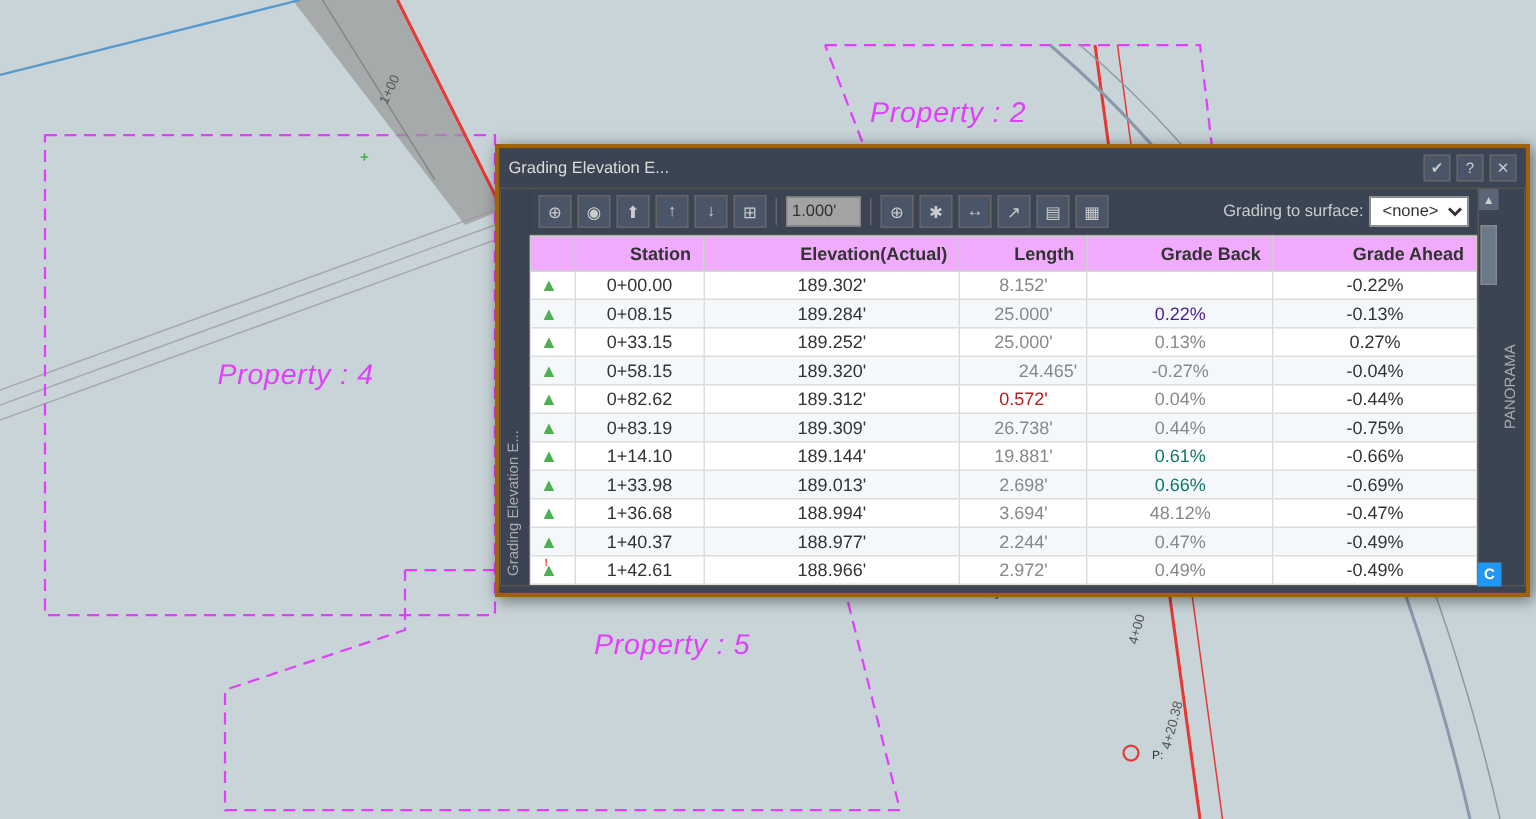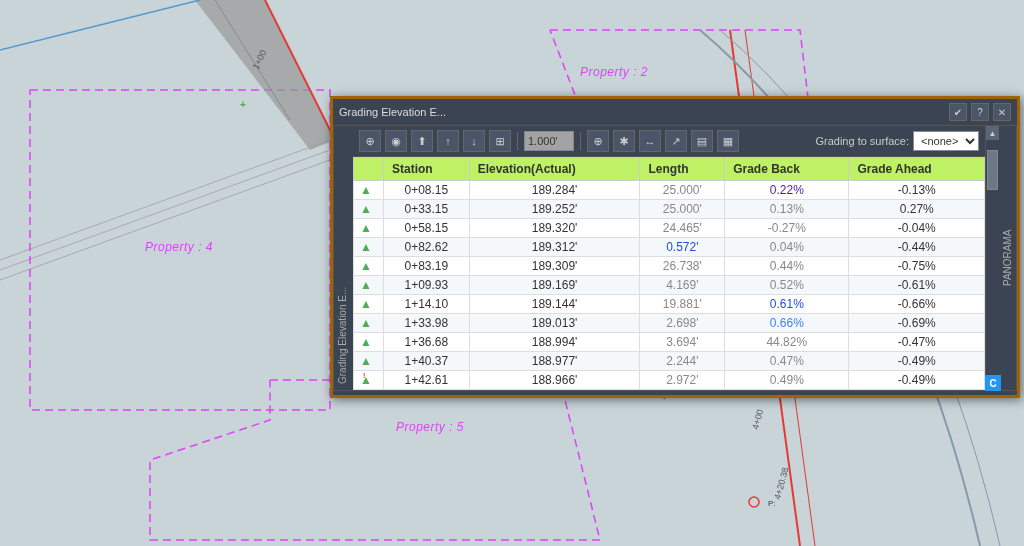--- a/index.html
+++ b/index.html
@@ -18,21 +18,21 @@
       position: absolute;
       inset: 0;
       background: #c8d4d8;
       overflow: hidden;
     }
 
     
     .property-label {
       position: absolute;
       color: #e040fb;
-      font-size: 12px;
+      font-size: 19px;
       font-style: italic;
       font-weight: 500;
       letter-spacing: 0.5px;
     }
 
     
     .map-svg {
       position: absolute;
       inset: 0;
       width: 100%;
@@ -150,42 +150,43 @@
     }
 
     .tb-select {
       height: 20px;
       background: #fff;
       border: 1px solid #888;
       font-size: 11px;
       padding: 0 3px;
       color: #333;
       min-width: 60px;
+      text-align: right;
     }
 
     .tb-spacer { flex: 1; }
 
     
     .table-container {
       overflow-y: auto;
       max-height: 240px;
       background: #fff;
     }
 
     table {
       width: 100%;
       border-collapse: collapse;
       font-size: 12px;
     }
 
     thead th {
-      background: #bef264;
+      background: #f0abfc;
       border: 1px solid #ccc;
       padding: 4px 8px;
-      text-align: left;
+      text-align: right;
       font-weight: bold;
       color: #333;
       white-space: nowrap;
     }
 
     tbody tr {
       border-bottom: 1px solid #ddd;
     }
 
     tbody tr:nth-child(even) {
@@ -409,90 +410,90 @@
             <tr>
               <th></th>
               <th>Station</th>
               <th>Elevation(Actual)</th>
               <th>Length</th>
               <th>Grade Back</th>
               <th>Grade Ahead</th>
             </tr>
           </thead>
           <tbody id="table-body">
+          <tr>
+                <td><span class="tri-icon"></span></td>
+                <td>0+00.00</td>
+                <td>189.302'</td>
+                <td style="color: rgb(136, 136, 136);">8.152'</td>
+                <td style="color: rgb(136, 136, 136);"></td>
+                <td>-0.22%</td>
+              </tr>
               <tr>
                 <td><span class="tri-icon"></span></td>
                 <td>0+08.15</td>
                 <td>189.284'</td>
                 <td style="color: rgb(136, 136, 136);">25.000'</td>
                 <td style="color: #4c1d95;">0.22%</td>
                 <td>-0.13%</td>
               </tr>
               <tr>
                 <td><span class="tri-icon"></span></td>
                 <td>0+33.15</td>
                 <td>189.252'</td>
                 <td style="color: rgb(136, 136, 136);">25.000'</td>
                 <td style="color: rgb(136, 136, 136); margin-top: 24px;">0.13%</td>
                 <td>0.27%</td>
               </tr>
               <tr>
                 <td><span class="tri-icon"></span></td>
                 <td>0+58.15</td>
                 <td>189.320'</td>
-                <td style="color: rgb(136, 136, 136);">24.465'</td>
+                <td style="color: rgb(136, 136, 136); text-align: right;">24.465'</td>
                 <td style="color: rgb(136, 136, 136);">-0.27%</td>
                 <td>-0.04%</td>
               </tr>
               <tr>
                 <td><span class="tri-icon"></span></td>
                 <td>0+82.62</td>
                 <td>189.312'</td>
-                <td style="color: #1d4ed8;">0.572'</td>
+                <td style="color: #b91c1c;">0.572'</td>
                 <td style="color: rgb(136, 136, 136);">0.04%</td>
                 <td>-0.44%</td>
               </tr>
               <tr>
                 <td><span class="tri-icon"></span></td>
                 <td>0+83.19</td>
                 <td>189.309'</td>
                 <td style="color: rgb(136, 136, 136);">26.738'</td>
                 <td style="color: rgb(136, 136, 136);">0.44%</td>
                 <td>-0.75%</td>
               </tr>
               <tr>
                 <td><span class="tri-icon"></span></td>
-                <td>1+09.93</td>
-                <td>189.169'</td>
-                <td style="color: rgb(136, 136, 136);">4.169'</td>
-                <td style="color: rgb(136, 136, 136);">0.52%</td>
-                <td>-0.61%</td>
-              </tr>
-              <tr>
-                <td><span class="tri-icon"></span></td>
                 <td>1+14.10</td>
                 <td>189.144'</td>
                 <td style="color: rgb(136, 136, 136);">19.881'</td>
-                <td style="color: #1d4ed8;">0.61%</td>
+                <td style="color: #0f766e;">0.61%</td>
                 <td>-0.66%</td>
               </tr>
               <tr>
                 <td><span class="tri-icon"></span></td>
                 <td>1+33.98</td>
                 <td>189.013'</td>
                 <td style="color: rgb(136, 136, 136);">2.698'</td>
-                <td style="color: #3b82f6; margin-top: 32px;">0.66%</td>
+                <td style="color: #0f766e; margin-top: 32px;">0.66%</td>
                 <td>-0.69%</td>
               </tr>
               <tr>
                 <td><span class="tri-icon"></span></td>
                 <td>1+36.68</td>
                 <td>188.994'</td>
                 <td style="color: rgb(136, 136, 136);">3.694'</td>
-                <td style="color: rgb(136, 136, 136);">44.82%</td>
+                <td style="color: rgb(136, 136, 136);">48.12%</td>
                 <td>-0.47%</td>
               </tr>
               <tr>
                 <td><span class="tri-icon"></span></td>
                 <td>1+40.37</td>
                 <td>188.977'</td>
                 <td style="color: rgb(136, 136, 136);">2.244'</td>
                 <td style="color: rgb(136, 136, 136);">0.47%</td>
                 <td>-0.49%</td>
               </tr>

